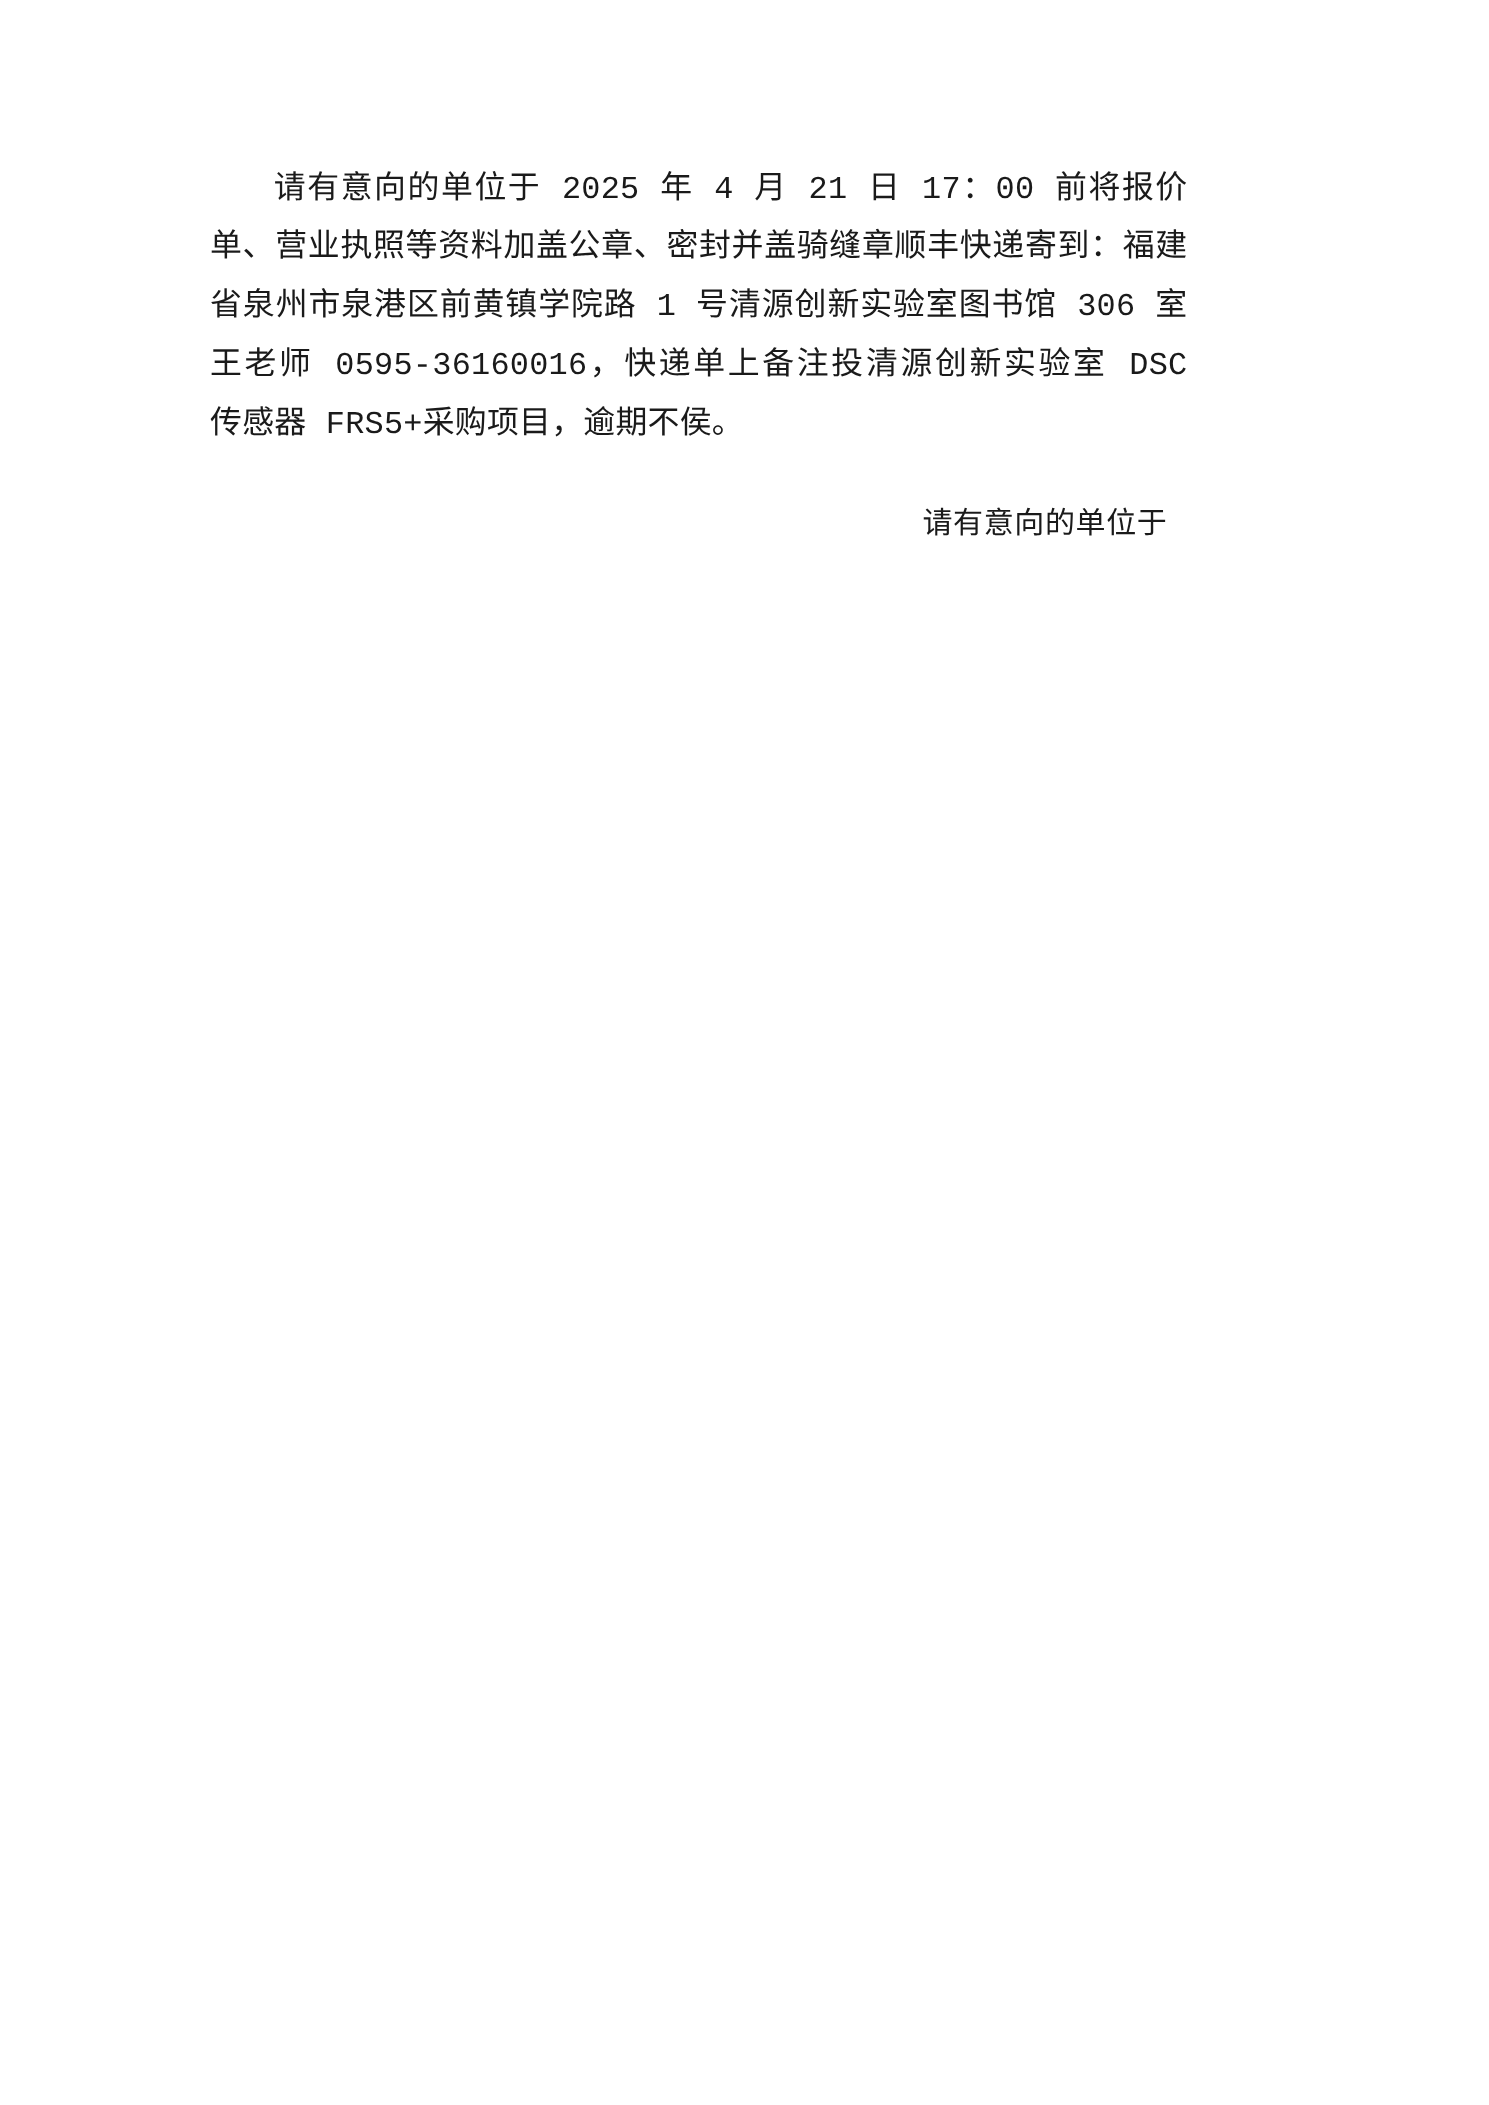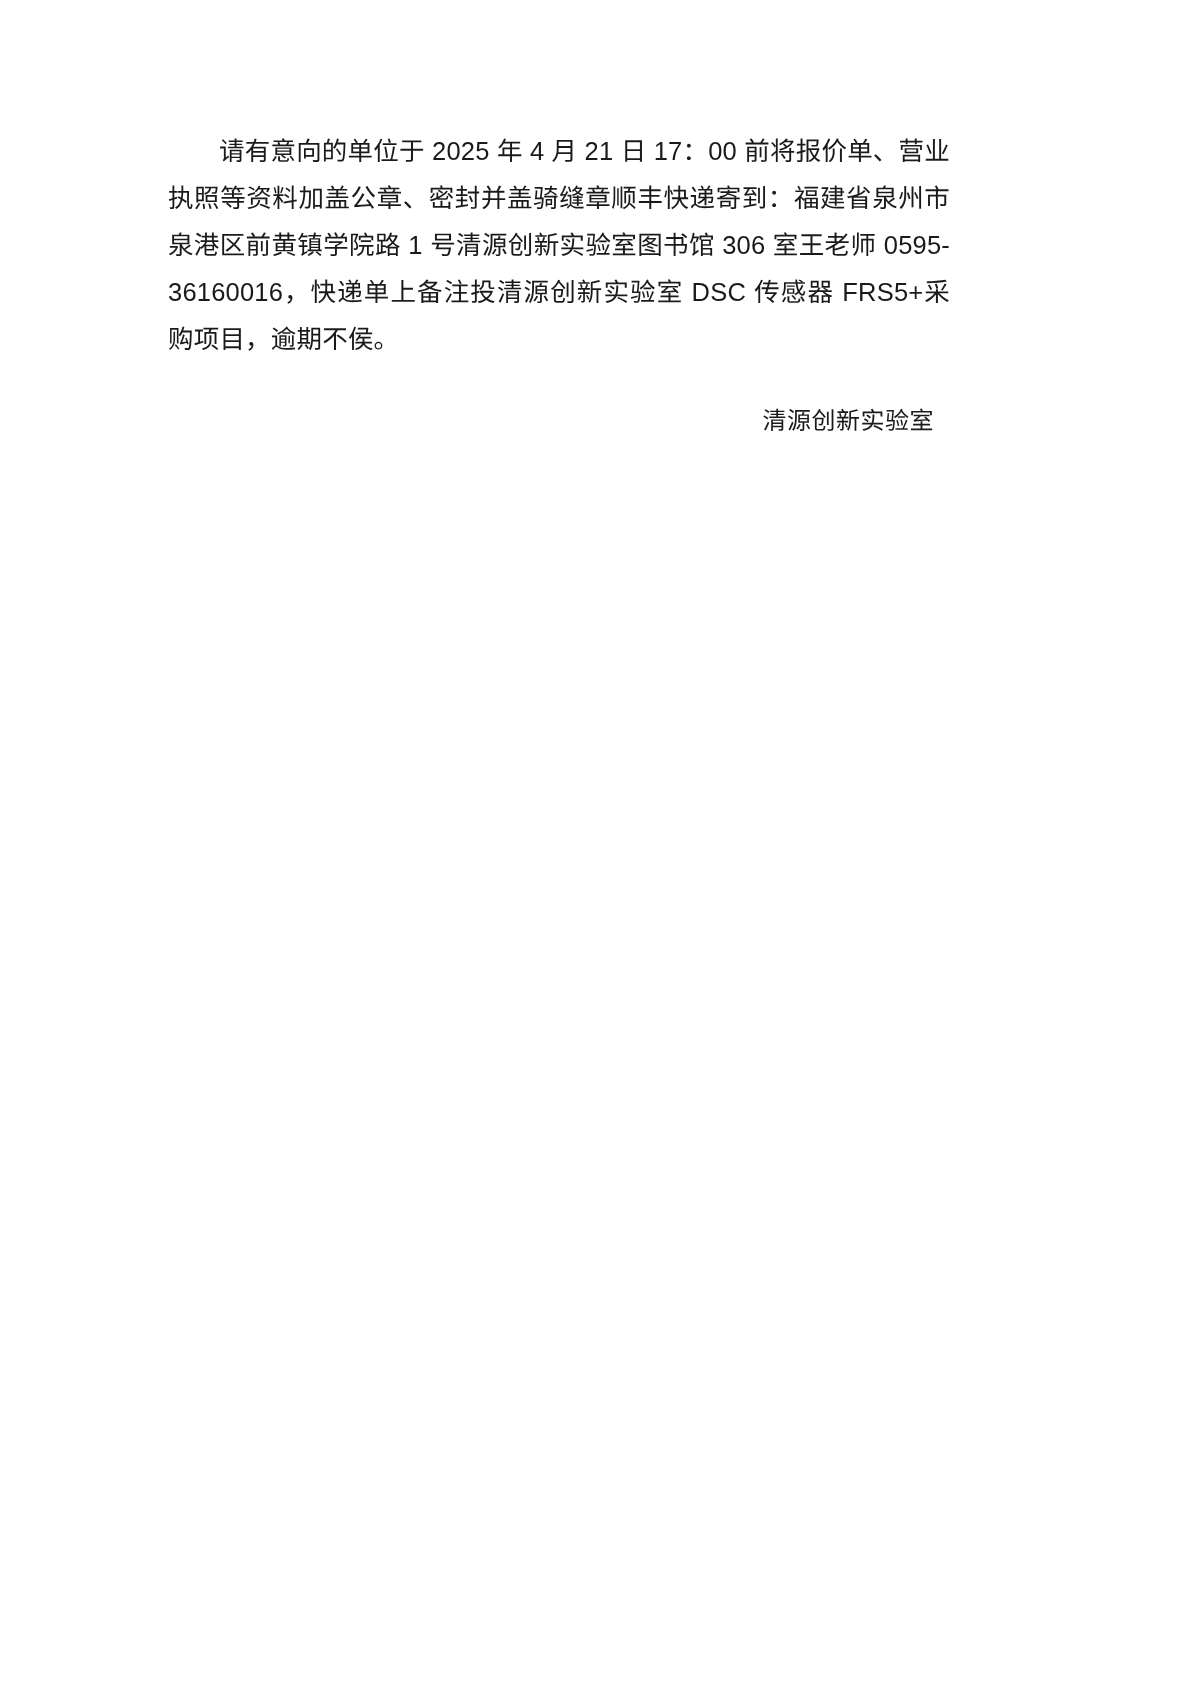--- a/index.html
+++ b/index.html
@@ -7,21 +7,21 @@
     padding: 0;
     background: #ffffff;
   }
   .page {
     position: relative;
     width: 1191px;
     height: 1684px;
     background: #ffffff;
     margin: 0 auto;
     overflow: hidden;
-    font-family: Liberation Sans, sans-serif;
+    font-family: Liberation Mono, monospace;
     color: #1a1a1a;
   }
   .content {
     position: absolute;
     left: 168px;
     top: 128px;
     width: 782px;
   }
   .body-paragraph {
     font-size: 25.5px;
@@ -51,16 +51,16 @@
 </head>
 <body>
 
 <div class="page">
 
   <div class="content">
     <p class="body-paragraph">请有意向的单位于 2025 年 4 月 21 日 17：00 前将报价单、营业执照等资料加盖公章、密封并盖骑缝章顺丰快递寄到：福建省泉州市泉港区前黄镇学院路 1 号清源创新实验室图书馆 306 室王老师 0595-36160016，快递单上备注投清源创新实验室 DSC 传感器 FRS5+采购项目，逾期不侯。</p>
   </div>
 
   <div class="signature-block">
-    <p class="sign-line">清源创新实验室</p>
+    <p class="sign-line">请有意向的单位于</p>
   </div>
 
 </div>
 
 </body></html>

